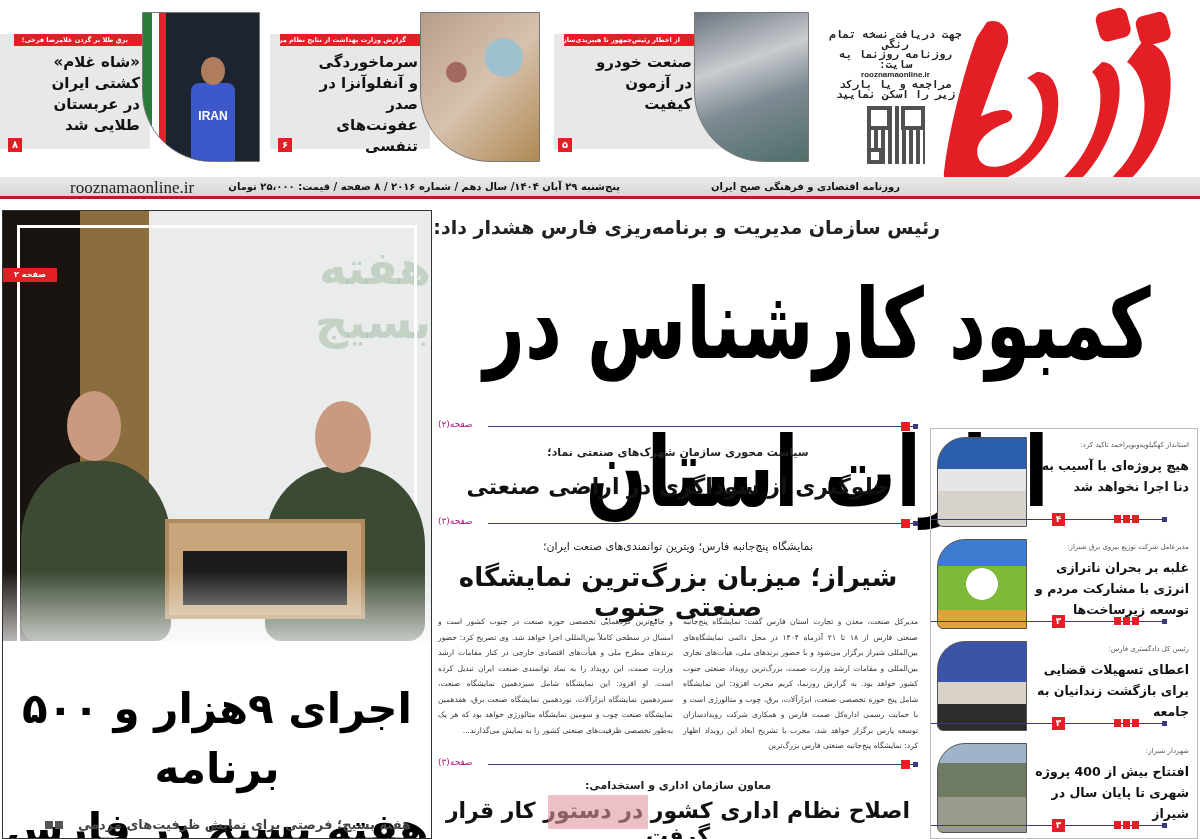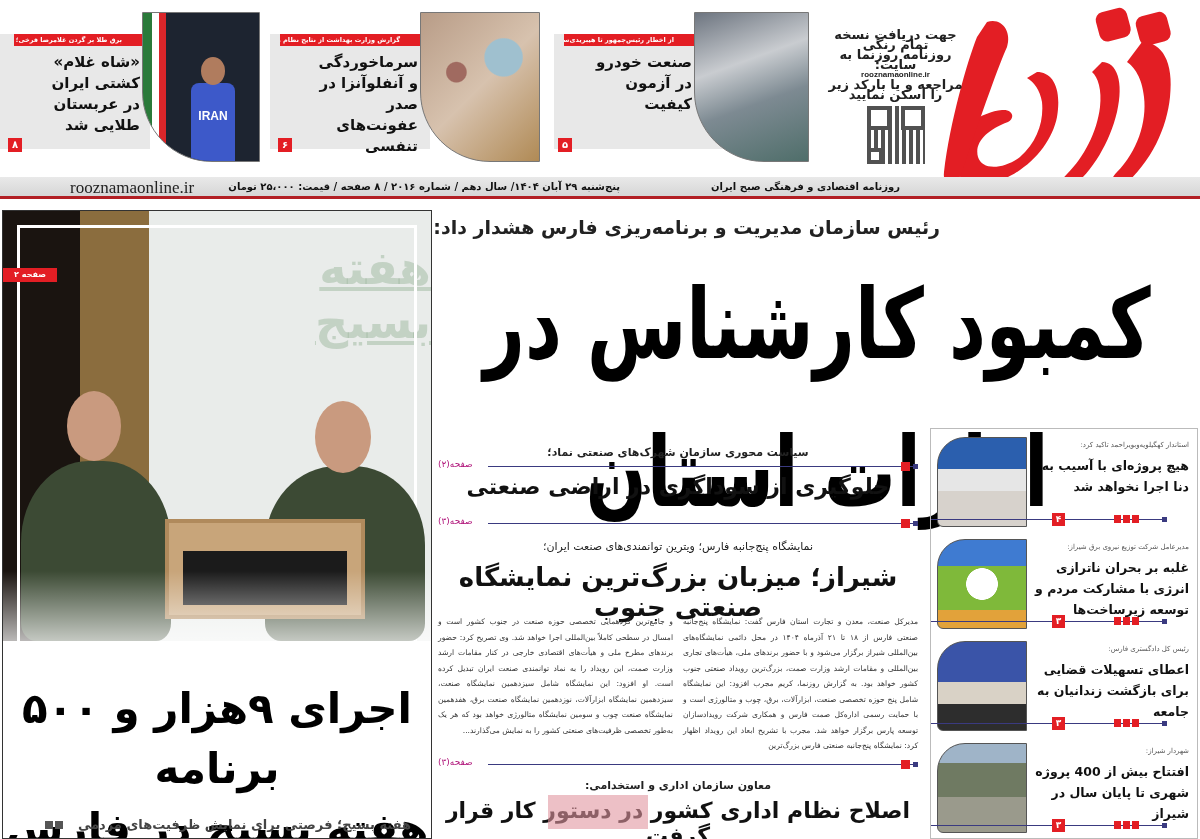--- a/index.html
+++ b/index.html
@@ -4,33 +4,33 @@
 <style>
   * { box-sizing: border-box; margin: 0; padding: 0; }
   html, body { width: 1200px; height: 839px; overflow: hidden; background: #ffffff; }
   body { font-family: "DejaVu Sans", sans-serif; direction: rtl; color: #111; position: relative; }
 
   
   .masthead { position: absolute; top: 0; left: 0; width: 1200px; height: 172px; }
   .logo { position: absolute; right: 8px; top: 2px; width: 280px; height: 190px; }
   .logo svg { width: 100%; height: 100%; }
   .qr-block { position: absolute; left: 828px; top: 30px; width: 135px; text-align: center; }
-  .qr-text { font-size: 13px; line-height: 10px; font-weight: bold; color: #222; }
+  .qr-text { font-size: 11px; line-height: 10px; font-weight: bold; color: #222; font-family: Liberation Mono, monospace; }
   .qr-url { font-family: "Liberation Sans", sans-serif; font-size: 8px; font-weight: bold; }
   .qr { width: 58px; height: 58px; margin: 6px auto 0; background:
       repeating-linear-gradient(90deg, #333 0 4px, #fff 4px 7px),
       #fff; position: relative; opacity: .85; }
   .qr::before, .qr::after { content: ""; position: absolute; width: 16px; height: 16px; border: 4px solid #333; background: #fff; }
   .qr::before { top: 0; left: 0; }
   .qr::after { top: 0; right: 0; }
   .qr .q3 { position: absolute; bottom: 0; left: 0; width: 16px; height: 16px; border: 4px solid #333; background: #fff; }
 
   .teaser { position: absolute; top: 12px; height: 150px; }
   .teaser .panel { position: absolute; top: 22px; height: 115px; background: #e8e8e8; }
-  .teaser .kicker { position: absolute; top: 22px; height: 12px; background: #e31e24; color: #fff; font-size: 6.5px; line-height: 12px; padding: 0 20px; font-weight: bold; white-space: nowrap; overflow: hidden; }
+  .teaser .kicker { position: absolute; top: 22px; height: 12px; background: #e31e24; color: #fff; font-size: 6.5px; line-height: 12px; padding: 0 14px; font-weight: bold; white-space: nowrap; overflow: hidden; }
   .teaser .title { position: absolute; top: 40px; font-size: 15px; font-weight: bold; line-height: 21px; color: #111; text-align: right; margin-left: 34px; }
   .teaser .num { position: absolute; bottom: 10px; width: 14px; height: 14px; background: #e31e24; color: #fff; font-size: 10px; line-height: 14px; text-align: center; font-weight: bold; }
   .teaser .photo { position: absolute; top: 0; height: 150px; border-bottom-left-radius: 70px; overflow: hidden; border: 1px solid #777; }
 
   
   .infobar { position: absolute; top: 177px; left: 0; width: 1200px; height: 22px; background: linear-gradient(#e9e9e9, #d6d6d6); border-bottom: 3px solid #b21f24; }
   .infobar .tagline { position: absolute; right: 300px; top: 4px; font-size: 10px; font-weight: bold; }
   .infobar .dateline { position: absolute; right: 580px; top: 4px; font-size: 10px; font-weight: bold; }
   .infobar .site { position: absolute; left: 70px; top: 1px; font-family: "Liberation Serif", serif; font-size: 17px; direction: ltr; color: #222; }
 
@@ -56,21 +56,21 @@
 
   
   .lead { position: absolute; left: 2px; top: 210px; width: 430px; height: 629px; border: 1px solid #333; overflow: hidden; }
   .lead .photo { position: absolute; top: 0; left: 0; width: 100%; height: 430px; background: linear-gradient(90deg, #1a1410 0 18%, #8b6d3e 18% 34%, #e9ecea 34% 100%); }
   .lead .photo .frame { position: absolute; top: 14px; left: 14px; right: 14px; bottom: -20px; border: 3px solid #fff; }
   .lead .person { position: absolute; border-radius: 45% 45% 10% 10%; background: #3c4a34; }
   .lead .head { position: absolute; border-radius: 50%; background: #c99a7f; }
   .lead .podium { position: absolute; left: 162px; top: 308px; width: 200px; height: 100px; background: #c8a57a; border: 4px solid #b08a5c; }
   .lead .podium::after { content: ""; position: absolute; left: 14px; right: 14px; top: 28px; bottom: 10px; background: #1b1b1b; }
   .lead .page-tag { position: absolute; top: 57px; left: 0; width: 54px; height: 14px; background: #e31e24; color: #fff; font-size: 8px; line-height: 14px; text-align: center; font-weight: bold; }
-  .lead .watermark { position: absolute; top: 30px; left: 210px; font-size: 46px; color: rgba(110,150,110,.3); font-weight: bold; text-decoration: underline; }
+  .lead .watermark { position: absolute; top: 30px; left: 210px; font-size: 46px; color: rgba(110,150,110,.3); font-weight: bold; }
   .lead .fade { position: absolute; top: 360px; left: 0; width: 100%; height: 100px; background: linear-gradient(rgba(255,255,255,0), #fff); }
   .lead-kicker { position: absolute; top: 437px; right: 20px; font-size: 16px; font-weight: bold; color: #333; }
   .lead-title { position: absolute; top: 468px; left: 0; width: 100%; text-align: center; font-size: 42px; font-weight: 900; line-height: 60px; color: #000; letter-spacing: -1px; }
   .lead-sub { position: absolute; top: 606px; right: 20px; font-size: 13px; font-weight: bold; color: #444; }
   .lead-sub .bullets { display: inline-block; margin-right: 10px; }
   .lead-sub .bullets i { display: inline-block; width: 8px; height: 8px; background: #555; margin-left: 2px; }
 
   
   .sidebar { position: absolute; top: 428px; right: 2px; width: 268px; height: 411px; border: 1px solid #bbb; }
   .side-item { position: absolute; right: 0; width: 268px; height: 100px; }
@@ -152,21 +152,21 @@
 
 <div class="infobar">
   <span class="tagline">روزنامه اقتصادی و فرهنگی صبح ایران</span>
   <span class="dateline">پنج‌شنبه ۲۹ آبان ۱۴۰۴/ سال دهم / شماره ۲۰۱۶ / ۸ صفحه / قیمت: ۲۵،۰۰۰ تومان</span>
   <span class="site">rooznamaonline.ir</span>
 </div>
 
 <div class="main-kicker">رئیس سازمان مدیریت و برنامه‌ریزی فارس هشدار داد:</div>
 <h1 class="main-headline">کمبود کارشناس در ادارات استان</h1>
 
-<div class="divider" style="top:422px;margin-top:40px;">
+<div class="divider" style="top:422px;">
   <span class="line"></span>
     <span class="sq"></span>
     <span class="endsq"></span>
   <span class="page">صفحه(۲)</span>
 </div>
 <div class="story-kicker" style="top:446px;">سیاست محوری سازمان شهرک‌های صنعتی نماد؛</div>
 <div class="story-title" style="top:474px;">جلوگیری از سوداگری در اراضی صنعتی</div>
 
 <div class="divider" style="top:519px;">
   <span class="line"></span>

